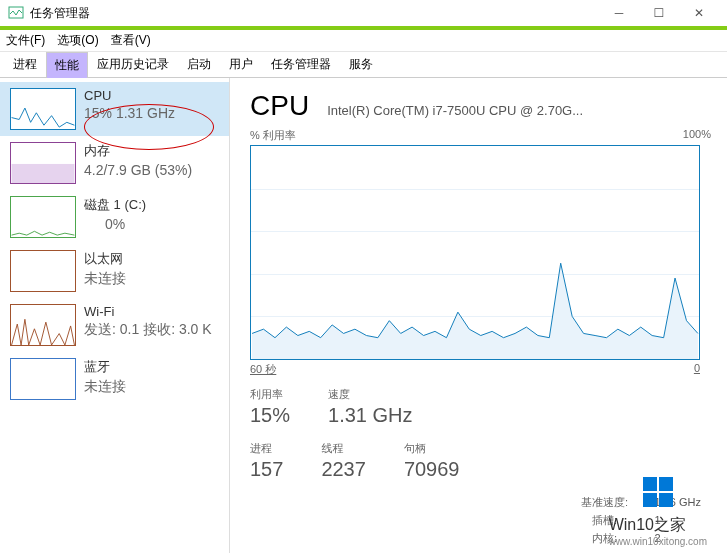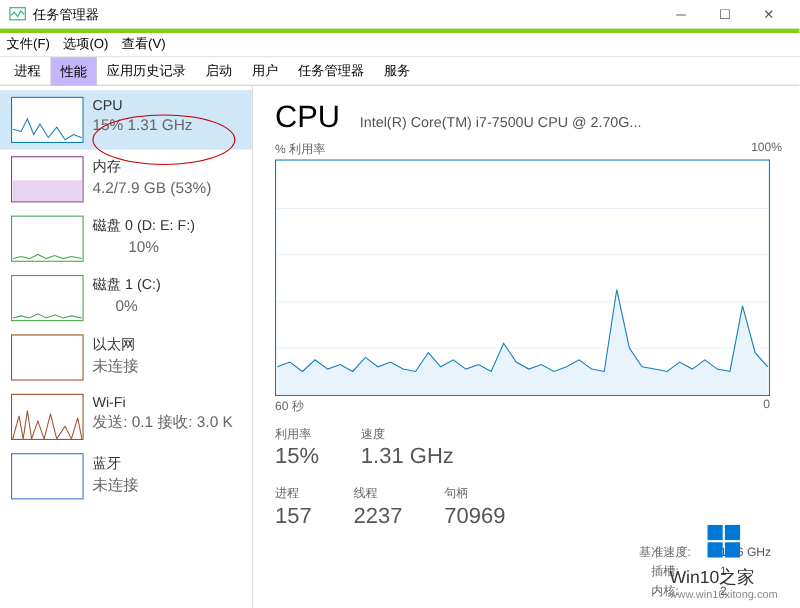--- a/index.html
+++ b/index.html
@@ -27,21 +27,21 @@
 .side-text .name { font-size: 13px; color: #333; }
 .side-text .sub { font-size: 14px; color: #666; margin-top: 2px; text-align: center; }
 .main { flex: 1; padding: 12px 16px 8px 20px; overflow: hidden; position: relative; }
 .main-header { display: flex; align-items: baseline; gap: 18px; }
 .main-header .big { font-size: 28px; font-weight: 300; }
 .main-header .model { font-size: 13px; color: #555; white-space: nowrap; overflow: hidden; text-overflow: ellipsis; flex:1; }
 .chart-top { display: flex; justify-content: space-between; font-size: 11px; color: #666; margin-top: 6px; gap: 28px; }
 .chart { width: 450px; height: 215px; border: 1px solid #117dbb; margin-top: 2px; position: relative; background: #fff; }
 .chart .grid-line { position: absolute; left:0; right:0; border-top: 1px solid #e8f1f9; }
 .chart svg { position:absolute; inset:0; width:100%; height:100%; }
-.chart-bottom { display: flex; justify-content: space-between; font-size: 11px; color: #666; width: 450px; margin-top: 2px; }
+.chart-bottom { display: flex; justify-content: space-between; font-size: 11px; color: #666; width: 450px; margin-top: 2px; text-decoration: underline; }
 .stats { display: flex; gap: 38px; margin-top: 10px; }
 .stat-col .lbl { font-size: 11px; color: #666; }
 .stat-col .val { font-size: 20px; color: #555; margin-top: 2px; }
 .stats2 { display: flex; gap: 38px; margin-top: 14px; }
 .specs { position: absolute; right: 26px; top: 415px; font-size: 11px; color: #555; text-align: center; }
 .specs .row { display: flex; gap: 20px; line-height: 18px; }
 .specs .row .k { width: 60px; color: #666; }
 .uptime { margin-top: 12px; font-size: 11px; color: #666; }
 .watermark { position: absolute; right: 20px; bottom: 6px; font-size: 11px; color: #666; display: flex; align-items: center; gap: 8px; flex-direction: column; }
 .watermark .winlogo { width: 30px; height: 30px; }
@@ -105,31 +105,20 @@
           <div class="sub">4.2/7.9 GB (53%)</div>
         </div>
       </div>
       <div class="side-item">
         <div class="thumb disk">
           <svg viewBox="0 0 66 42">
             <polyline points="0,40 8,38 16,40 24,36 32,40 40,37 48,40 56,38 66,40" fill="none" stroke="#4ca64c" stroke-width="1"></polyline>
           </svg>
         </div>
         <div class="side-text">
-          <div class="name">磁盘 0 (D: E: F:)</div>
-          <div class="sub">10%</div>
-        </div>
-      </div>
-      <div class="side-item">
-        <div class="thumb disk">
-          <svg viewBox="0 0 66 42">
-            <polyline points="0,40 8,38 16,40 24,36 32,40 40,37 48,40 56,38 66,40" fill="none" stroke="#4ca64c" stroke-width="1"></polyline>
-          </svg>
-        </div>
-        <div class="side-text">
           <div class="name">磁盘 1 (C:)</div>
           <div class="sub">0%</div>
         </div>
       </div>
       <div class="side-item">
         <div class="thumb eth">
           <svg viewBox="0 0 66 42"></svg>
         </div>
         <div class="side-text">
           <div class="name">以太网</div>

